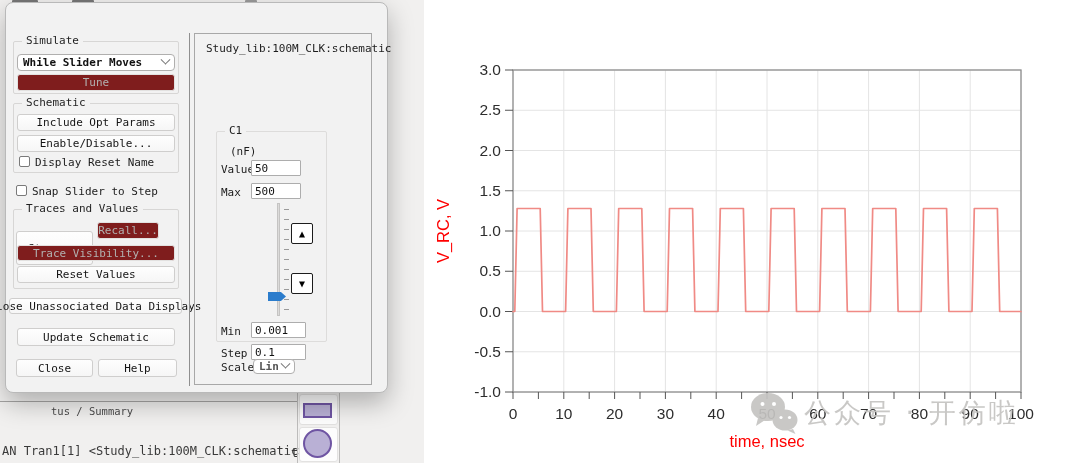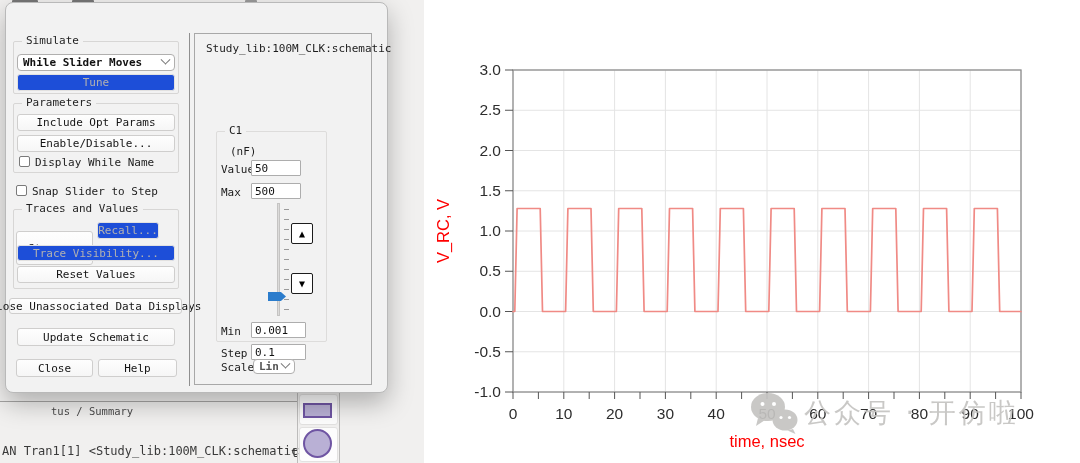--- a/index.html
+++ b/index.html
@@ -24,21 +24,21 @@
   #win-title { left:32px; top:8px; font-family:"Liberation Sans",sans-serif; font-size:12px; color:#7c7c7c; }
   #win-close { left:352px; top:4px; width:22px; height:20px; text-align:center; line-height:20px;
                color:#8a8a8a; font-size:13px; font-family:"Liberation Sans",sans-serif; cursor:pointer; }
 
   .grp { border:1px solid #d7d6d5; border-radius:2px; }
   .grp-lbl { position:absolute; top:-8px; left:8px; background:#f2f2f2; padding:0 4px;
              font-size:11px; color:#1f1f1f; white-space:nowrap; }
   .btn { background:linear-gradient(#fefefe,#f6f6f6); border:1px solid #cfcecd; border-radius:3px;
          font-size:11px; color:#141414; text-align:center; font-family:inherit;
          display:flex; align-items:center; justify-content:center; white-space:nowrap; }
-  .btn.disabled { color:#b2b1b0; background:#1d4ed8; border-color:#e2e1e0; }
+  .btn.disabled { color:#b2b1b0; background:#7f1d1d; border-color:#e2e1e0; }
   .fld { border:1px solid #adadad; background:#fff; font-size:11px; color:#111;
          font-family:inherit; padding:0 3px; border-radius:1px; }
   .combo { background:#fff; border:1px solid #b0afae; border-radius:4px; font-size:11px; color:#111;
            display:flex; align-items:center; padding:0 5px;font-weight:bold; }
   .combo .chev { margin-left:auto; width:7px; height:7px; border-right:1.4px solid #777;
                  border-bottom:1.4px solid #777; transform:rotate(45deg) translate(-2px,-2px); }
   .chk { width:11px; height:11px; background:#fff; border:1px solid #7a7a7a; border-radius:2px; }
   .chk-lbl { font-size:11px; color:#1c1c1c; white-space:nowrap; }
   .lab { font-size:11px; color:#1c1c1c; white-space:nowrap; }
 
@@ -108,26 +108,26 @@
     <div class="abs grp" style="left:7px;top:38px;width:166px;height:53px">
       <span class="grp-lbl">Simulate</span>
     </div>
     <div class="abs combo" style="left:11px;top:51px;width:158px;height:17px">
       <span>While Slider Moves</span>
       <span class="chev"></span>
     </div>
     <div class="abs btn disabled" style="left:11px;top:71px;width:158px;height:17px">Tune</div>
 
     <div class="abs grp" style="left:7px;top:100px;width:166px;height:70px">
-      <span class="grp-lbl">Parameters</span>
+      <span class="grp-lbl">Schematic</span>
     </div>
     <div class="abs btn" style="left:11px;top:111px;width:158px;height:17px">Include Opt Params</div>
     <div class="abs btn" style="left:11px;top:132px;width:158px;height:17px">Enable/Disable...</div>
     <div class="abs chk" style="left:13px;top:153px"></div>
-    <div class="abs chk-lbl" style="left:29px;top:153px">Display While Name</div>
+    <div class="abs chk-lbl" style="left:29px;top:153px">Display Reset Name</div>
 
     <div class="abs chk" style="left:10px;top:182px"></div>
     <div class="abs chk-lbl" style="left:26px;top:182px">Snap Slider to Step</div>
 
     <div class="abs grp" style="left:7px;top:206px;width:166px;height:80px">
       <span class="grp-lbl">Traces and Values</span>
     </div>
     <div class="abs btn" style="left:10px;top:228px;width:77px;height:34px">Store...</div>
     <div class="abs btn disabled" style="left:91px;top:219px;width:62px;height:17px">Recall...</div>
     <div class="abs btn disabled" style="left:11px;top:242px;width:158px;height:16px">Trace Visibility...</div>

